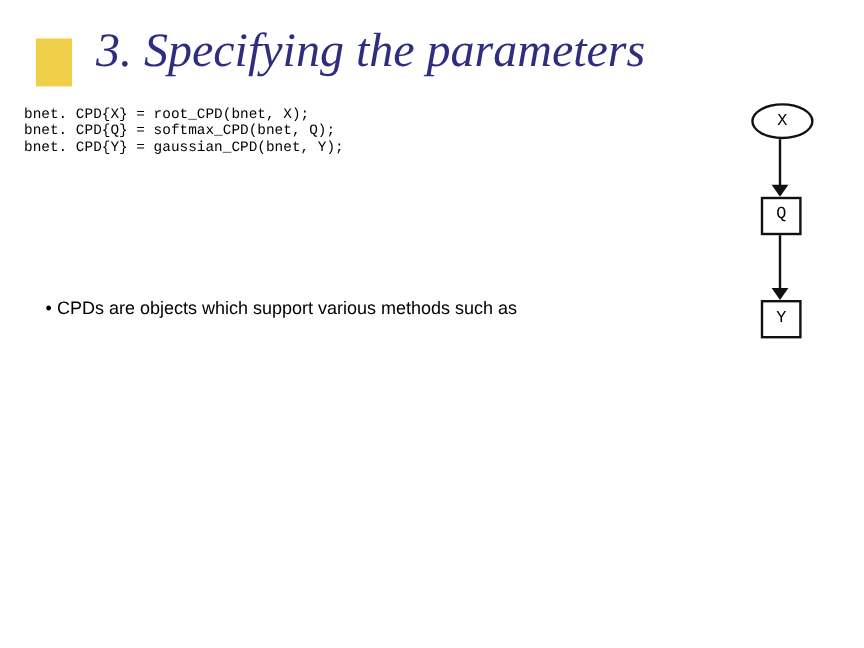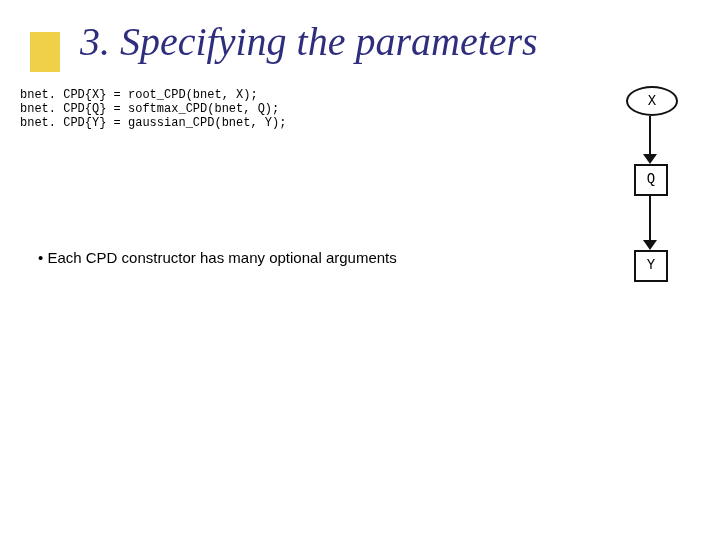--- a/index.html
+++ b/index.html
@@ -32,15 +32,15 @@
     <div class="node ellipse" style="top:0">X</div>
     <div class="arrow-line" style="top:30px;height:40px"></div>
     <div class="arrow-head" style="top:68px"></div>
     <div class="node square" style="top:78px">Q</div>
     <div class="arrow-line" style="top:110px;height:46px"></div>
     <div class="arrow-head" style="top:154px"></div>
     <div class="node square" style="top:164px">Y</div>
   </div>
 
   <div class="bullets">
-    <p class="b1">• <span>Each CPD constructor has many optional arguments</span></p>
+    <p class="b1">• <span>CPDs are objects which support various methods such as</span></p>
   </div>
 </div>
 
 </body></html>

